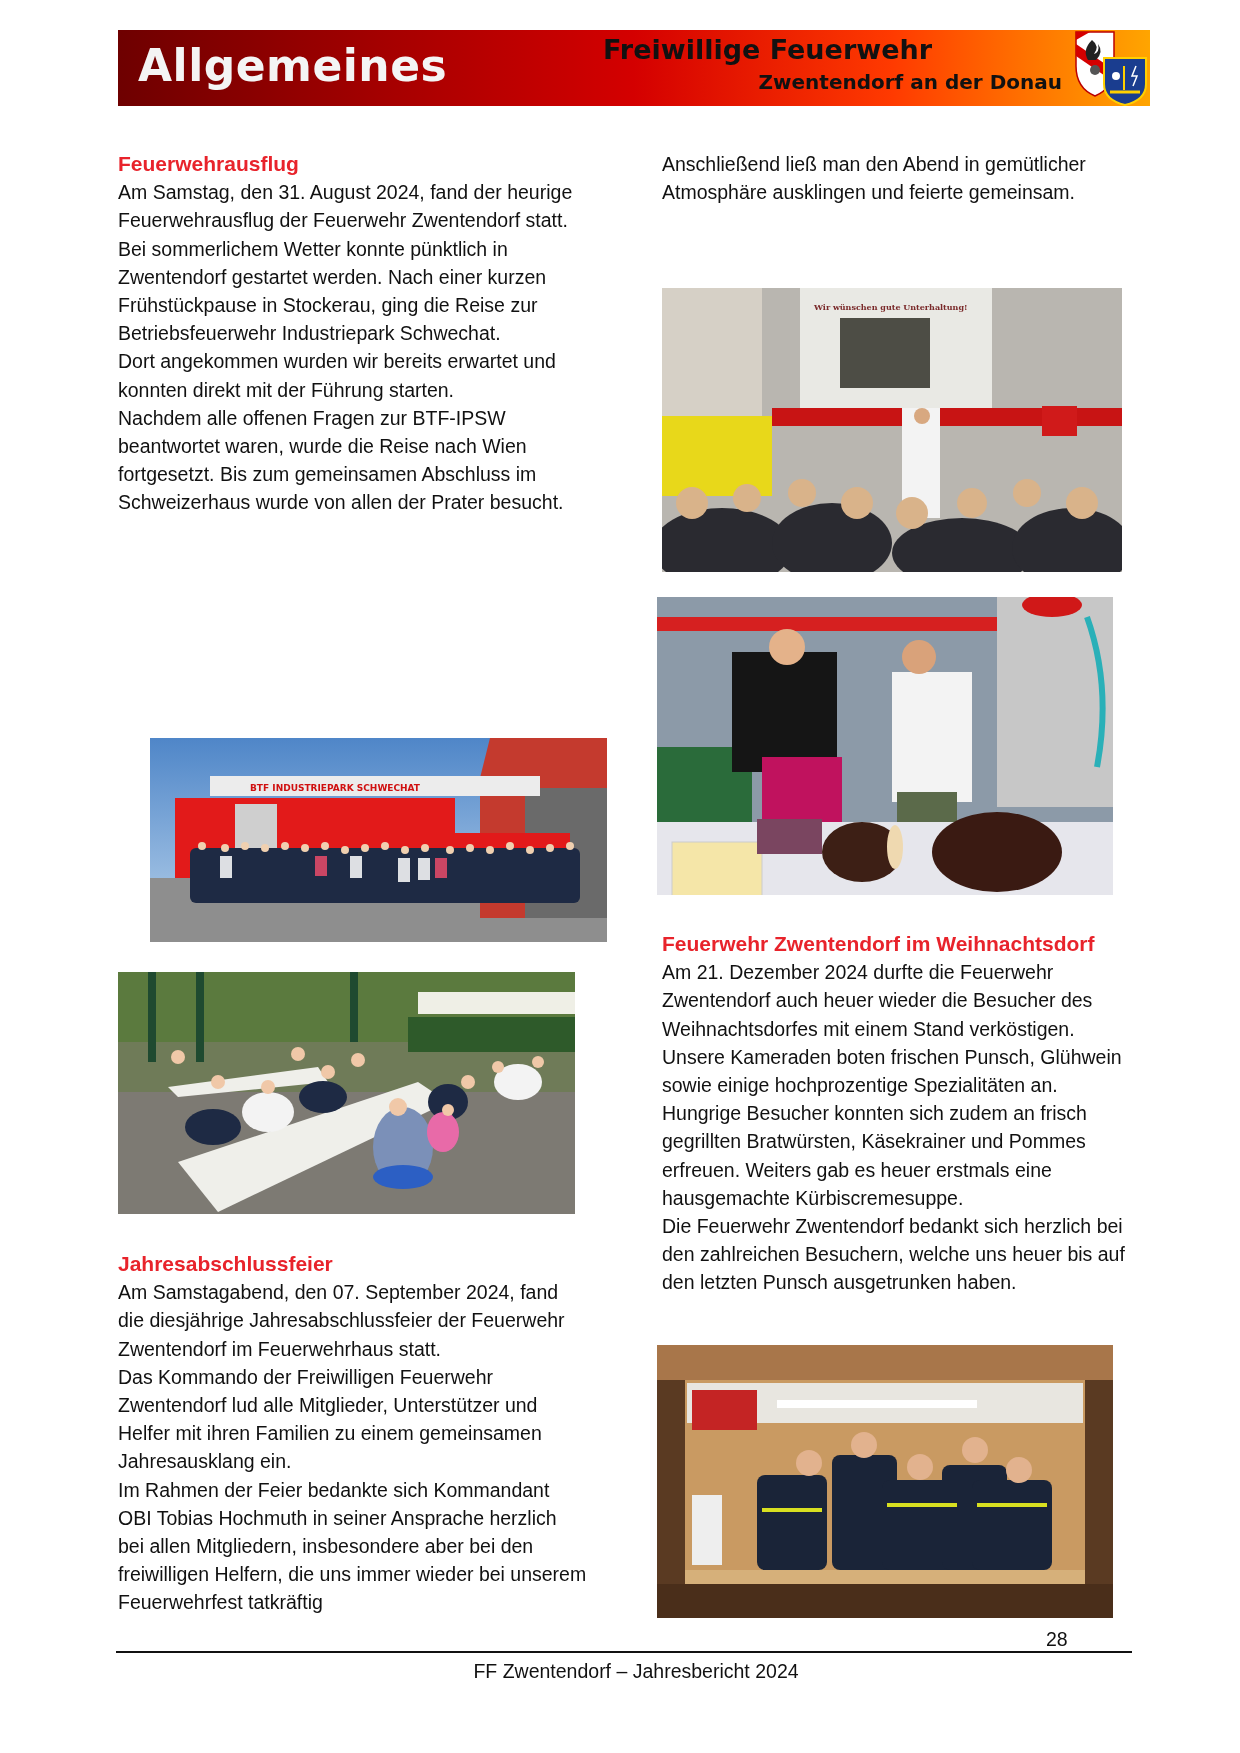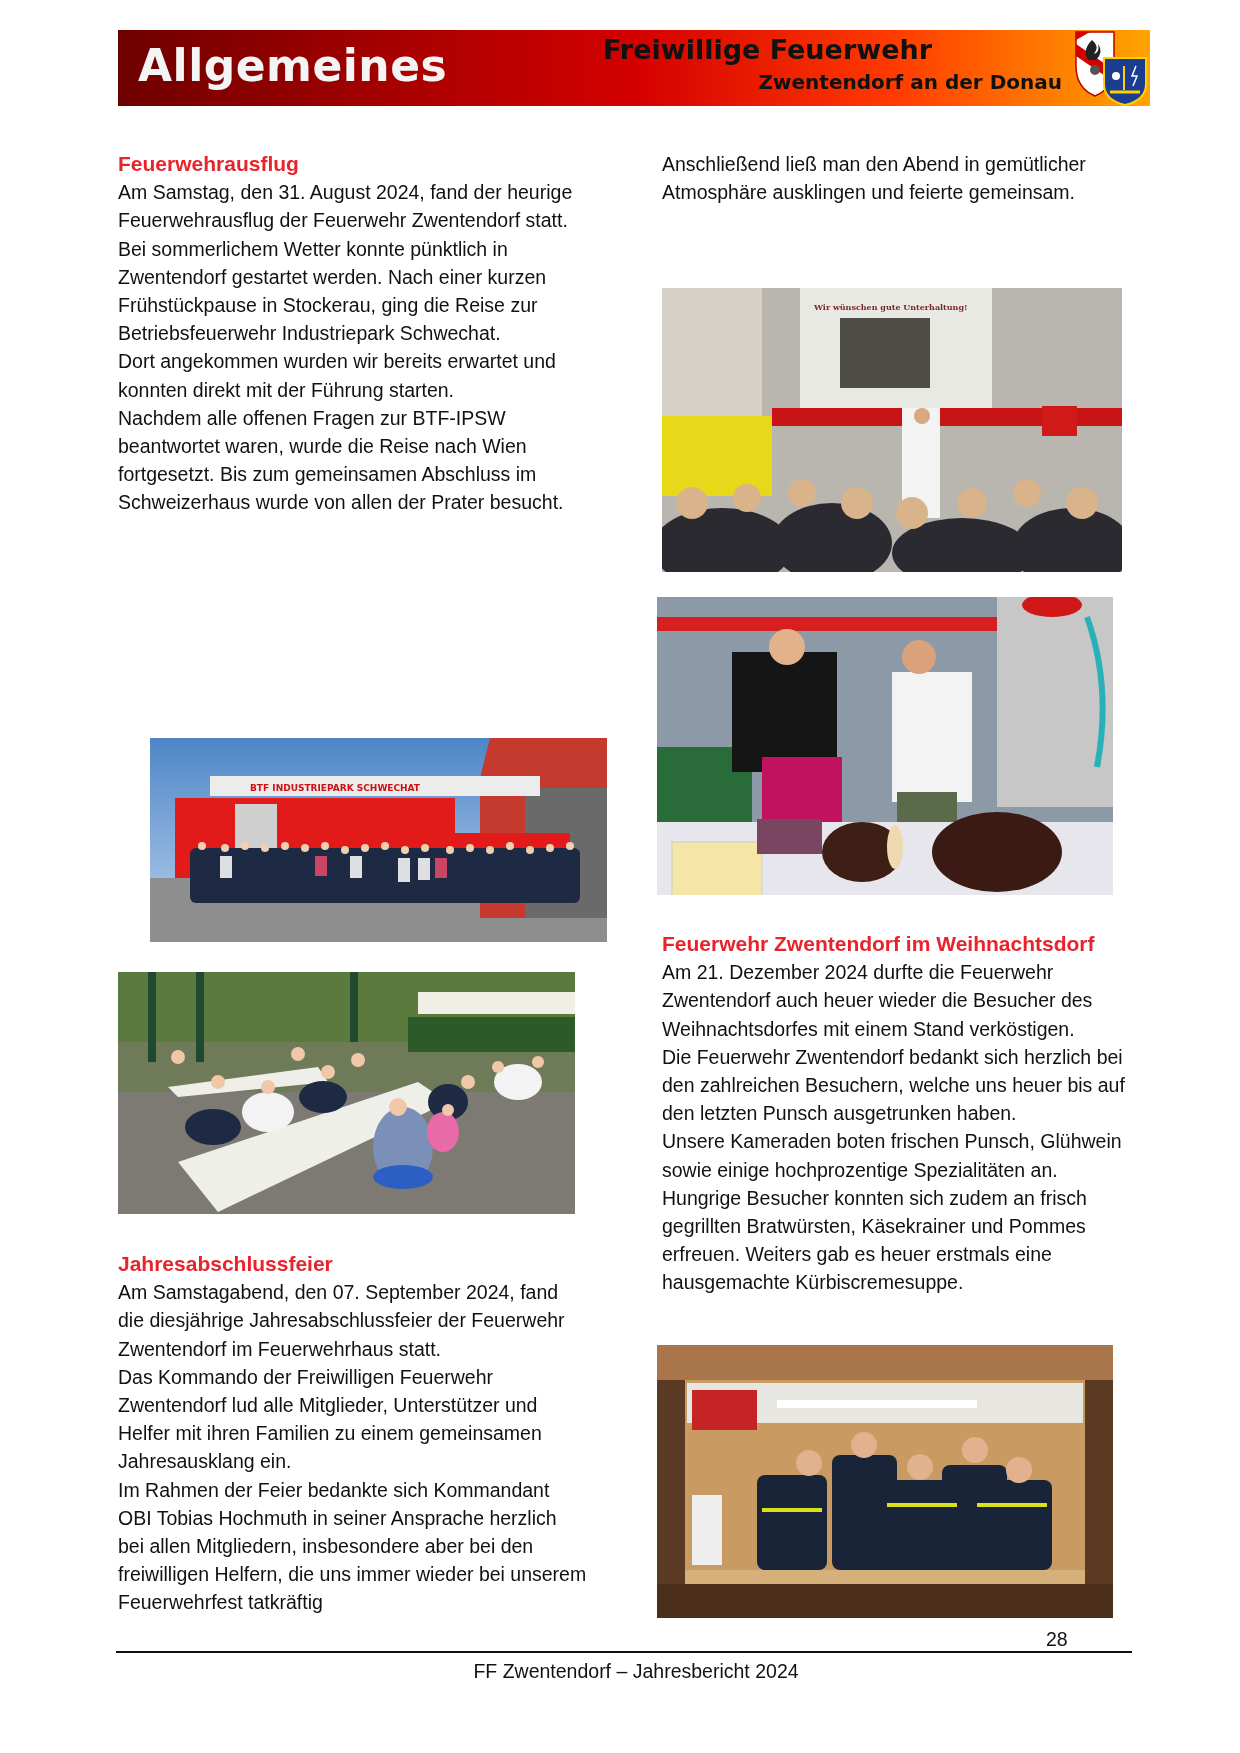--- a/index.html
+++ b/index.html
@@ -212,22 +212,22 @@
     <rect x="100" y="222" width="65" height="35" fill="#7a4560"></rect>
     <ellipse cx="205" cy="255" rx="40" ry="30" fill="#3d1f15"></ellipse>
     <ellipse cx="238" cy="250" rx="8" ry="22" fill="#efd9b0"></ellipse>
     <ellipse cx="340" cy="255" rx="65" ry="40" fill="#3a1a12"></ellipse>
   </svg>
 </div>
 
 <div class="col" style="left:662px; top:930px; width:475px;">
   <h2 class="heading">Feuerwehr Zwentendorf im Weihnachtsdorf</h2>
   <p>Am 21. Dezember 2024 durfte die Feuerwehr Zwentendorf auch heuer wieder die Besucher des Weihnachtsdorfes mit einem Stand verköstigen.</p>
+  <p>Unsere Kameraden boten frischen Punsch, Glühwein sowie einige hochprozentige Spezialitäten an. Hungrige Besucher konnten sich zudem an frisch gegrillten Bratwürsten, Käsekrainer und Pommes erfreuen. Weiters gab es heuer erstmals eine hausgemachte Kürbiscremesuppe.</p>
   <p>Die Feuerwehr Zwentendorf bedankt sich herzlich bei den zahlreichen Besuchern, welche uns heuer bis auf den letzten Punsch ausgetrunken haben.</p>
-  <p>Unsere Kameraden boten frischen Punsch, Glühwein sowie einige hochprozentige Spezialitäten an. Hungrige Besucher konnten sich zudem an frisch gegrillten Bratwürsten, Käsekrainer und Pommes erfreuen. Weiters gab es heuer erstmals eine hausgemachte Kürbiscremesuppe.</p>
 </div>
 
 <div class="photo" style="left:657px; top:1345px; width:456px; height:273px;">
   <svg viewBox="0 0 456 273" preserveAspectRatio="none">
     <rect width="456" height="273" fill="#5a3a22"></rect>
     <rect x="0" y="0" width="456" height="35" fill="#a8764a"></rect>
     <rect x="28" y="35" width="400" height="200" fill="#c99a62"></rect>
     <rect x="30" y="38" width="396" height="40" fill="#e8e6e0"></rect>
     <rect x="120" y="55" width="200" height="8" fill="#ffffff"></rect>
     <rect x="35" y="45" width="65" height="40" fill="#c42424"></rect>

